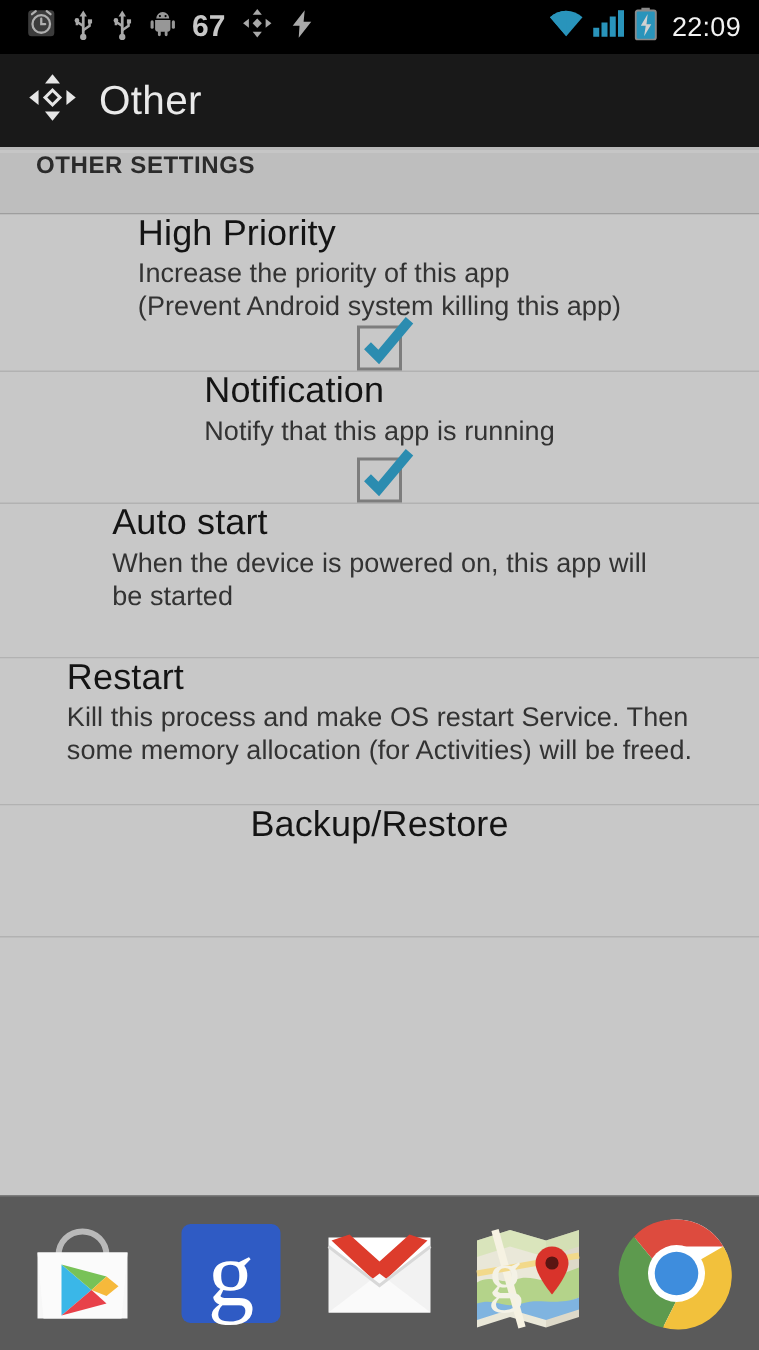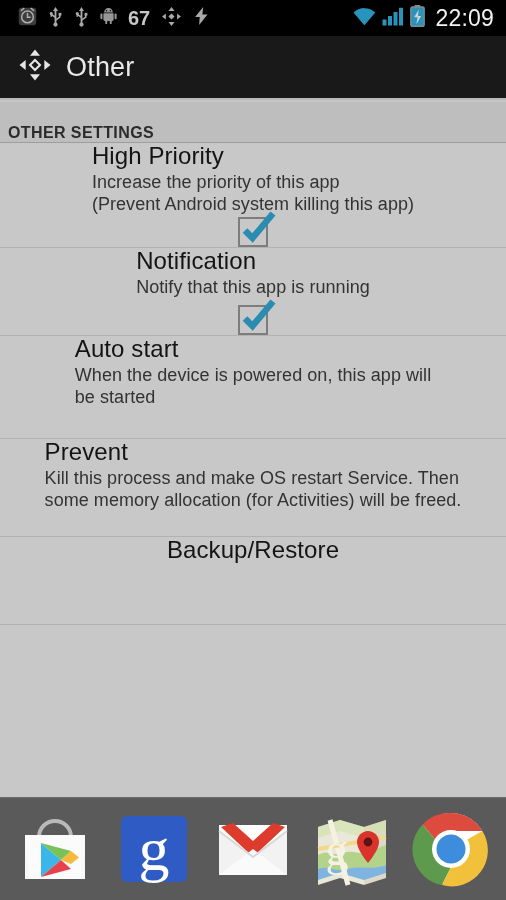--- a/index.html
+++ b/index.html
@@ -17,21 +17,21 @@
     background:#000;display:flex;align-items:center;
   }
   .sb-left{display:flex;align-items:center;gap:11px;padding-left:18px;flex:1;text-align:center;}
   .sb-right{display:flex;align-items:center;gap:6px;padding-right:12px;}
   .sb-ico{display:block;opacity:.82;}
   .sb-num{
     color:#d8d8d8;font-size:20px;font-weight:bold;letter-spacing:0px;
     line-height:1;opacity:.92;
   }
   .sb-clock{
-    color:#f2f2f2;font-size:23px;line-height:1;margin-left:4px;letter-spacing:0.2px;
+    color:#f2f2f2;font-size:18px;line-height:1;margin-left:4px;letter-spacing:0.2px;
   }
 
   
   .actionbar{
     position:absolute;left:0;top:36px;width:506px;height:64px;
     background:#191919;display:flex;align-items:center;
     border-bottom:2px solid #b9b9b9;
     box-sizing:border-box;
     text-align:center;
   }
@@ -40,22 +40,22 @@
     color:#e9e9e9;font-size:27px;line-height:1;letter-spacing:0.2px;font-weight:400;
   }
 
   
   .list{
     position:absolute;left:0;top:102px;width:506px;height:695px;
     background:#c8c8c8;overflow:hidden;
   }
   .section-header{
     height:41px;box-sizing:border-box;
-    display:flex;align-items:flex-end;
-    padding-left:8px;
+    display:flex;align-items:flex-start;
+    padding-left:24px;
     background:#bebebe;
     border-bottom:1px solid #9e9e9e;
   }
   .section-header span{
     font-size:16px;font-weight:bold;color:#2b2b2b;letter-spacing:0.4px;
   }
   .row{
     position:relative;box-sizing:border-box;
     display:flex;align-items:center;
     padding:0 14px 0 14px;
@@ -270,21 +270,21 @@
       </div>
       <div class="cbwrap">
         <div class="checkbox">
           <span class="box"></span>
         </div>
       </div>
     </div>
 
     <div class="row r4">
       <div class="texts">
-        <div class="title">Prevent</div>
+        <div class="title">Restart</div>
         <div class="sub">
           <div>Kill this process and make OS restart Service. Then</div>
           <div>some memory allocation (for Activities) will be freed.</div>
         </div>
       </div>
     </div>
 
     <div class="row r5">
       <div class="texts">
         <div class="title">Backup/Restore</div>

